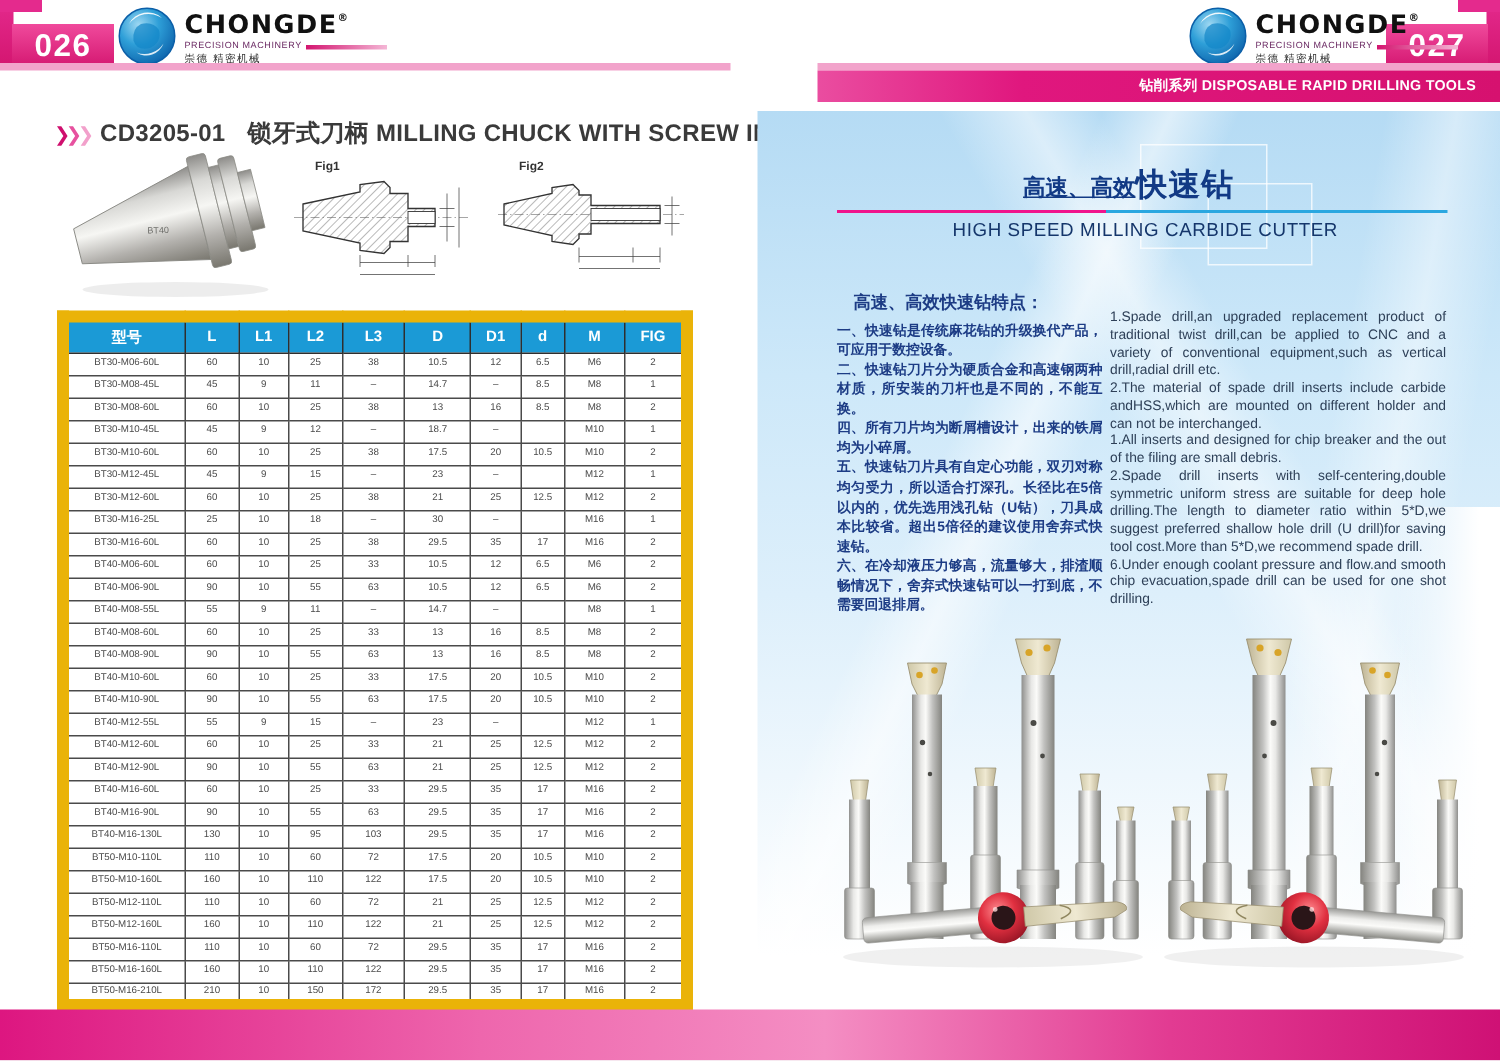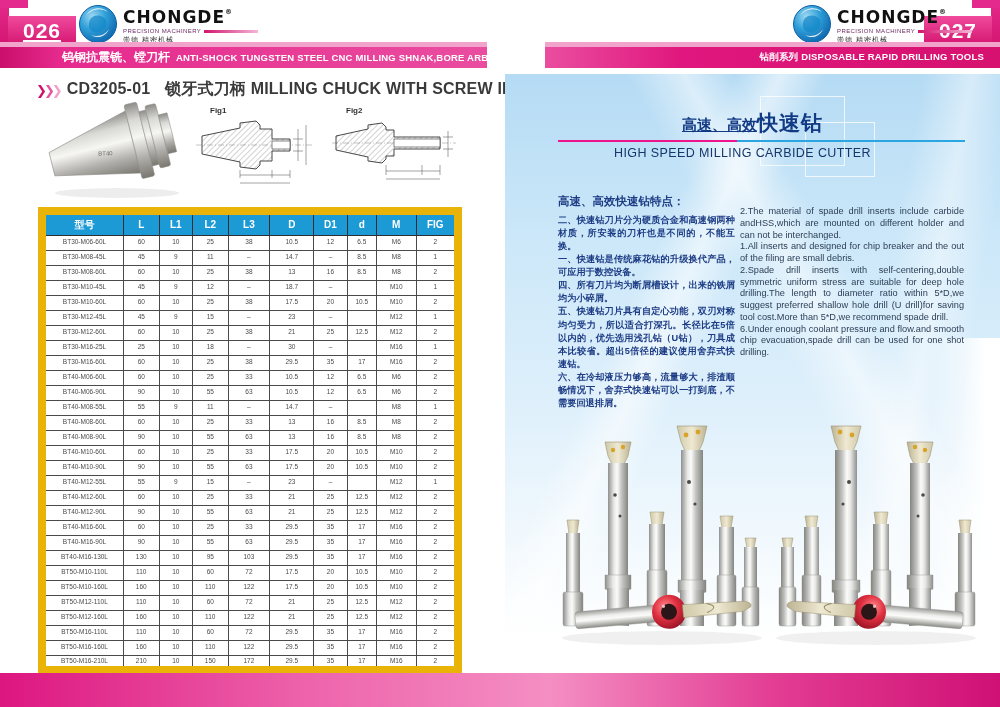--- a/index.html
+++ b/index.html
@@ -62,43 +62,43 @@
       linear-gradient(100deg, rgba(255,255,255,0) 70%, rgba(255,255,255,.45) 78%, rgba(255,255,255,0) 86%); }
   .blue-panel .rightfade { position:absolute; top:45%; right:0; bottom:0; width:70px;
     background:linear-gradient(90deg, rgba(255,255,255,0), #fff 80%); }
   .deco-sq { position:absolute; border:1px solid rgba(255,255,255,.75); }
 
   .rp-title { position:absolute; left:505px; top:109px; width:495px; text-align:center; color:#123a85; }
   .rp-title .t-light { font-size:15px; font-weight:bold;text-decoration:underline; }
   .rp-title .t-bold { font-size:21px; font-weight:bold; letter-spacing:1px; }
   .rp-rule { position:absolute; left:558px; top:140px; width:407px; height:2px;
              background:linear-gradient(90deg,#f0148c 0 44%,#2aa7e0 44% 100%); }
-  .rp-subtitle { position:absolute; left:513px; top:146px; width:459px; text-align:center;
+  .rp-subtitle { position:absolute; left:534px; top:146px; width:459px; text-align:center;
                  font-size:12.5px; color:#15366b; letter-spacing:.4px; }
 
   .col-cn { position:absolute; left:558px; top:194px; width:177px; color:#1d3c85; }
-  .col-cn .heading { font-size:11.5px; font-weight:bold; margin-bottom:5px; }
+  .col-cn .heading { font-size:11.5px; font-weight:bold; margin-bottom:5px;margin-left:11px; }
   .col-cn .li { font-size:9.2px; line-height:1.42; text-align:justify; font-weight:bold; }
   .col-en { position:absolute; left:740px; top:206px; width:224px; color:#2e4058; }
   .col-en .li { font-size:9.2px; line-height:1.28; text-align:justify; }
 
   .drills { position:absolute; left:557px; top:420px; width:424px; height:238px; }
 
   
   .bottom-bar { position:absolute; left:0; top:673px; width:1000px; height:34px;
     background:linear-gradient(90deg,#dd1680,#ee66ad 32%,#f48ec3 55%,#e23b92 78%,#cf1175); }
 </style>
 </head>
 <body>
 
 <div class="sheet">
 
   <div class="edge-strip" style="left:0;"></div>
   <div class="corner-cap" style="left:0;"></div>
-  <div class="pageno" style="left:8px;text-decoration:underline;">026</div>
+  <div class="pageno" style="left:8px;">026</div>
 
   <div class="logo" style="left:78px;">
     <svg class="globe" viewBox="0 0 40 40">
       <defs>
         <radialGradient id="gb1" cx="35%" cy="30%" r="80%">
           <stop offset="0%" stop-color="#9fd8f2"></stop>
             <stop offset="45%" stop-color="#2e9fd8"></stop>
             <stop offset="100%" stop-color="#0b5fa8"></stop>
         </radialGradient>
       </defs>
@@ -111,24 +111,20 @@
       <div class="logo-name"><span>CHONGDE</span><span class="logo-reg">®</span></div>
       <div class="logo-sub">
           <span>PRECISION MACHINERY</span>
           <span class="pinkline"></span>
         </div>
       <div class="logo-cn">崇德 精密机械</div>
     </div>
   </div>
 
   <div class="banner-light" style="left:0;width:487px;"></div>
-  <div class="banner banner-left">
-    <span class="cn">钨钢抗震铣、镗刀杆</span>
-    <span class="en">ANTI-SHOCK TUNGSTEN STEEL CNC MILLING SHNAK,BORE ARBOR</span>
-  </div>
 
   <div class="section-row">
     <span class="chevrons"><span class="c1">❯</span><span class="c2">❯</span><span class="c3">❯</span></span>
     <span class="section-text">
       <span class="code">CD3205-01</span>
       <span>锁牙式刀柄 MILLING CHUCK WITH SCREW IN FRONT END FACE</span>
     </span>
   </div>
 
   <svg class="photo" viewBox="0 0 150 105">
@@ -611,29 +607,30 @@
 
   <div class="rp-title">
     <span class="t-light">高速、高效</span><span class="t-bold">快速钻</span>
   </div>
   <div class="rp-rule"></div>
   <div class="rp-subtitle">HIGH SPEED MILLING CARBIDE CUTTER</div>
 
   <div class="col-cn">
     <div class="heading">高速、高效快速钻特点：</div>
     <div>
+        <p class="li">一、快速钻是传统麻花钻的升级换代产品，可应用于数控设备。</p>
         <p class="li">二、快速钻刀片分为硬质合金和高速钢两种材质，所安装的刀杆也是不同的，不能互换。</p>
-        <p class="li">一、快速钻是传统麻花钻的升级换代产品，可应用于数控设备。</p>
         <p class="li">四、所有刀片均为断屑槽设计，出来的铁屑均为小碎屑。</p>
         <p class="li">五、快速钻刀片具有自定心功能，双刃对称均匀受力，所以适合打深孔。长径比在5倍以内的，优先选用浅孔钻（U钻），刀具成本比较省。超出5倍径的建议使用舍弃式快速钻。</p>
         <p class="li">六、在冷却液压力够高，流量够大，排渣顺畅情况下，舍弃式快速钻可以一打到底，不需要回退排屑。</p>
       </div>
   </div>
   <div class="col-en">
     <div>
+        <p class="li">1.Spade drill,an upgraded replacement product of traditional twist drill,can be applied to CNC and a variety of conventional equipment,such as vertical drill,radial drill etc.</p>
         <p class="li">2.The material of spade drill inserts include carbide andHSS,which are mounted on different holder and can not be interchanged.</p>
         <p class="li">1.All inserts and designed for chip breaker and the out of the filing are small debris.</p>
         <p class="li">2.Spade drill inserts with self-centering,double symmetric uniform stress are suitable for deep hole drilling.The length to diameter ratio within 5*D,we suggest preferred shallow hole drill (U drill)for saving tool cost.More than 5*D,we recommend spade drill.</p>
         <p class="li">6.Under enough coolant pressure and flow.and smooth chip evacuation,spade drill can be used for one shot drilling.</p>
       </div>
   </div>
 
   <svg class="drills" viewBox="0 0 424 238">
     <defs>
       <linearGradient id="metV" x1="0" y1="0" x2="1" y2="0">

